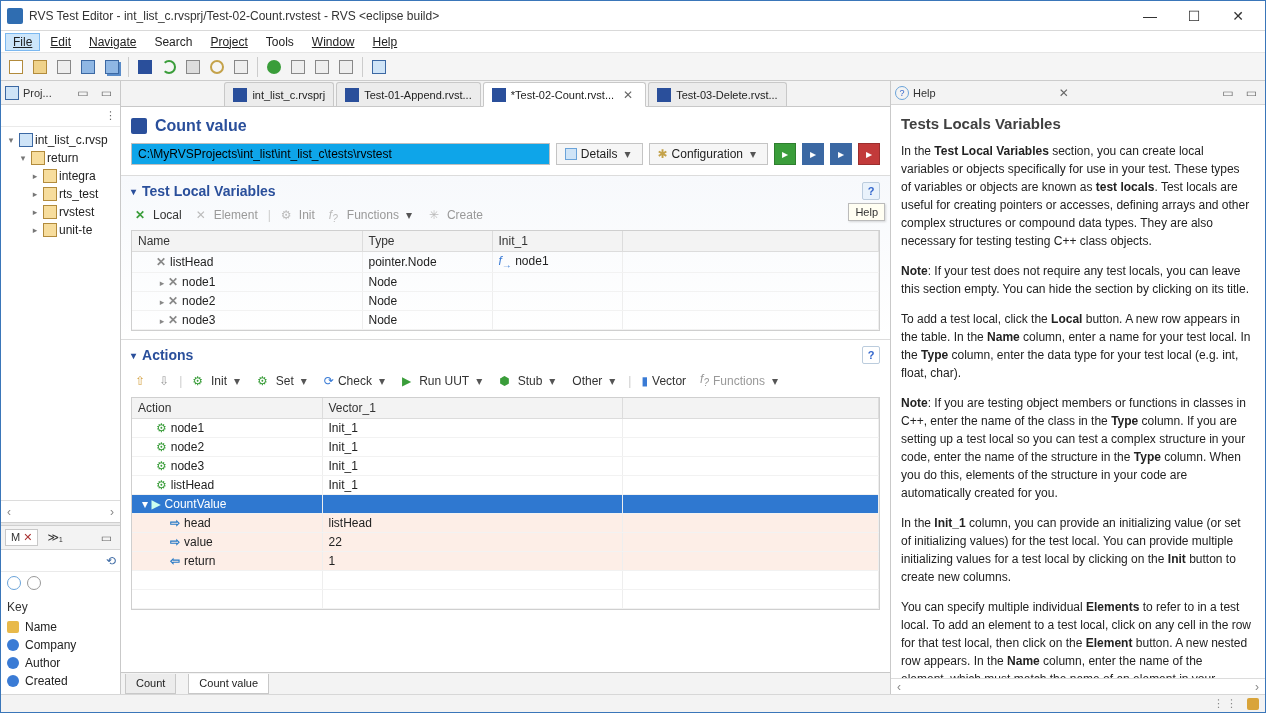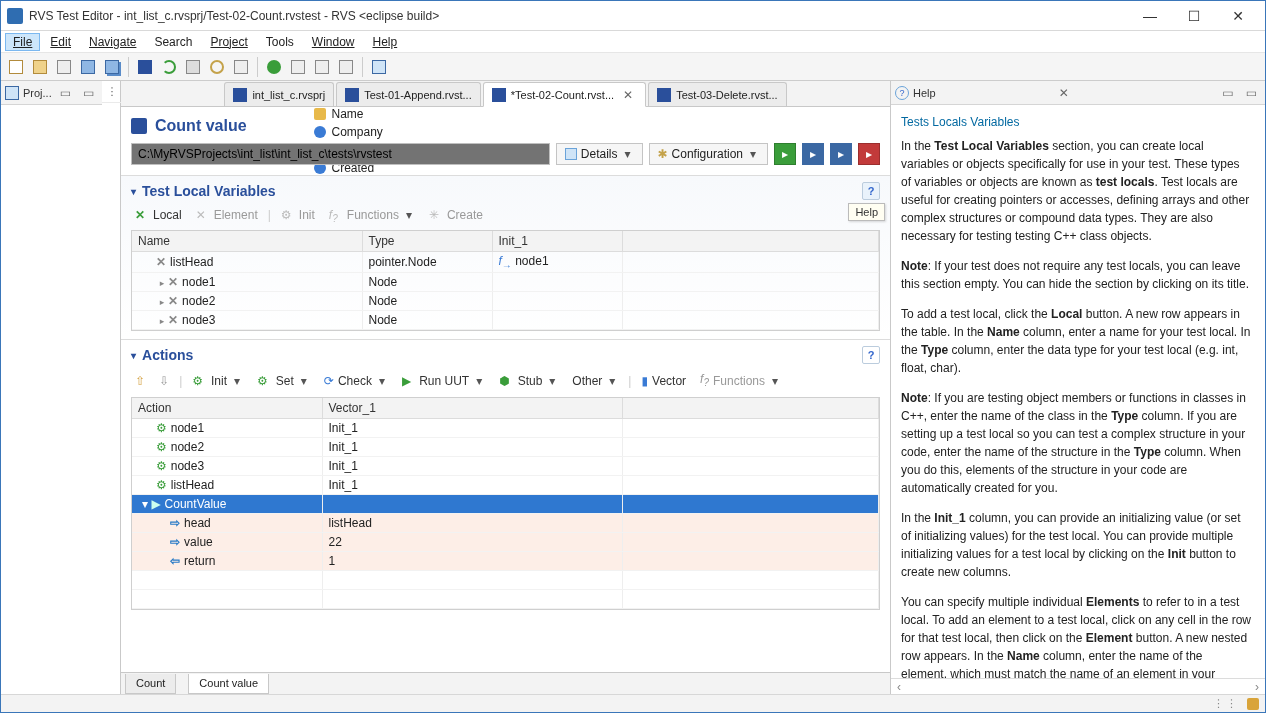--- a/index.html
+++ b/index.html
@@ -16,21 +16,21 @@
   .menubar .mitem { padding: 2px 8px; cursor: default; }
   .menubar .mitem.active { background:#cde6fb; border:1px solid #7bb8f0; padding:1px 7px; }
   .menubar .mitem span.und { text-decoration: underline; }
   
   .toolbar { height: 28px; background: #f5f5f5; border-bottom: 1px solid #ccc; display: flex; align-items: center; padding: 0 4px; gap: 2px; }
   .tbtn { width: 22px; height: 22px; display: flex; align-items: center; justify-content:center; border-radius:2px; }
   .tico { width:14px; height:14px; display:inline-block; }
   .tsep { width:1px; height:20px; background:#ccc; margin:0 3px; }
   
   .workarea { flex:1; display:flex; min-height:0; }
-  .leftcol { width:120px; min-width:120px; border-right:1px solid #c9c9c9; display:flex; flex-direction:row; background:#fff; }
+  .leftcol { width:120px; min-width:120px; border-right:1px solid #c9c9c9; display:flex; flex-direction:column; background:#fff; }
   .midcol { flex:1; display:flex; flex-direction:column; min-width:0; }
   .rightcol { width:375px; min-width:375px; border-left:1px solid #c9c9c9; display:flex; flex-direction:column; background:#fff; }
   
   .viewhdr { height:24px; background:#f3f3f3; border-bottom:1px solid #d5d5d5; display:flex; align-items:center; padding:0 4px; font-size:11px; color:#333; gap:4px; }
   .viewhdr .vtitle { flex:1; white-space:nowrap; overflow:hidden; text-overflow:ellipsis; }
   .viewhdr .vico { width:14px; height:14px; display:inline-block; }
   .closex { font-family: Arial; font-size:12px; color:#666; padding:0 4px; cursor:pointer; }
   .vtoolbar { height:22px; border-bottom:1px solid #eaeaea; display:flex; align-items:center; justify-content:flex-end; padding:0 4px; gap:4px; }
   
   .tree { flex:1; overflow:auto; padding:4px 2px; font-size:12px; }
@@ -42,21 +42,21 @@
   .tabstrip { height:26px; background:#f3f3f3; border-bottom:1px solid #c8c8c8; display:flex; align-items:flex-end; padding-left:2px;justify-content:center; }
   .tab { height:24px; background:#ececec; border:1px solid #c8c8c8; border-bottom:none; margin-right:2px; padding:0 8px; display:flex; align-items:center; gap:5px; font-size:11px; max-width:180px; border-radius:3px 3px 0 0; position:relative; }
   .tab.active { background:#fff; height:25px; border-bottom:1px solid #fff; margin-bottom:-1px; }
   .tab .tlabel { white-space:nowrap; overflow:hidden; text-overflow:ellipsis; }
   .tabico { width:14px; height:14px; display:inline-block; }
   
   .editor { flex:1; display:flex; flex-direction:column; overflow:auto; }
   .formtitle { display:flex; align-items:center; gap:8px; padding:10px 10px 4px 10px; font-size:16px; font-weight:600; color:#2a4f9b; }
   .formtitle .fti { width:16px; height:16px; background:#2a4f9b; border-radius:2px; }
   .pathrow { display:flex; align-items:center; gap:6px; padding:4px 10px 10px 10px; }
-  .pathinput { flex:1; height:22px; border:1px solid #bfbfbf; padding:0 6px; font-size:12px; background:#737373; }
+  .pathinput { flex:1; height:22px; border:1px solid #bfbfbf; padding:0 6px; font-size:12px; background:#0ea5e9; }
   .cfgbtn { height:22px; border:1px solid #c4c4c4; background:#f6f6f6; display:flex; align-items:center; gap:4px; padding:0 8px; font-size:12px; }
   .dd { width:12px; text-align:center; color:#555; }
   .sqrbtn { width:22px; height:22px; border:1px solid #3b68a3; background:#3b68a3; color:#fff; display:flex; align-items:center; justify-content:center; font-size:12px; }
   .section { border-top:1px solid #dcdcdc; padding:6px 10px 8px 10px; }
   .sectionhdr { display:flex; align-items:center; gap:6px; font-size:14px; font-weight:600; color:#2a4f9b; }
   .sectionhdr .twist { font-size:10px; color:#2a4f9b; }
   .sectionhdr .sphelp { margin-left:auto; width:18px; height:18px; border:1px solid #bcd; background:#e9f2fb; display:flex; align-items:center; justify-content:center; font-size:11px; color:#36c; border-radius:2px; position:relative; }
   .helptip { position:absolute; top:20px; right:-6px; background:#fffef2; border:1px solid #bbb; padding:2px 6px; font-size:11px; color:#333; font-weight:normal; white-space:nowrap; box-shadow:1px 1px 2px rgba(0,0,0,.15); z-index:5; }
   .sectoolbar { display:flex; align-items:center; gap:6px; padding:6px 0; font-size:12px; color:#333; flex-wrap:wrap; }
   .stbtn { display:flex; align-items:center; gap:4px; padding:2px 4px; }
@@ -75,21 +75,21 @@
   .grn { color:#3a9d3a; margin-right:4px; }
   
   .selrow td { background:#2f78d0 !important; color:#fff; }
   .hlrow td { background:#fdeee7; }
   
   .editbot { height:22px; border-top:1px solid #c8c8c8; background:#f3f3f3; display:flex; align-items:center; padding-left:4px; gap:12px; }
   .btab { border:1px solid #c8c8c8; border-top:none; background:#ececec; height:20px; padding:0 10px; font-size:11px; display:flex; align-items:center; }
   .btab.active { background:#fff; }
   
   .helpbody { flex:1; overflow:auto; padding:8px 14px 8px 10px; font-size:12px; line-height:1.5; color:#222; position:relative; }
-  .helpbody h4 { margin:0 0 6px 0; font-size:12px; font-weight:400; color:#0369a1; }
+  .helpbody h4 { margin:0 0 6px 0; font-size:15px; font-weight:700; color:#404040; }
   .helpbody p { margin:0 0 12px 0; }
   
   .splitterH { height:4px; background:#e9e9e9; border-top:1px solid #cfcfcf; border-bottom:1px solid #cfcfcf; cursor:row-resize; }
   .kv { padding:4px 6px; font-size:12px; }
   .kv .kvhdr { font-size:12px; color:#333; padding:2px 0 4px 0; }
   .kv .kvrow { display:flex; align-items:center; gap:6px; height:18px; }
   .kico { width:12px; height:12px; border-radius:50%; display:inline-block; }
   
   .statusbar { height:18px; background:#f3f3f3; border-top:1px solid #d7d7d7; display:flex; align-items:center; padding:0 6px; font-size:11px; color:#555; }
   .statusbar .sright { margin-left:auto; display:flex; gap:8px; align-items:center;}

